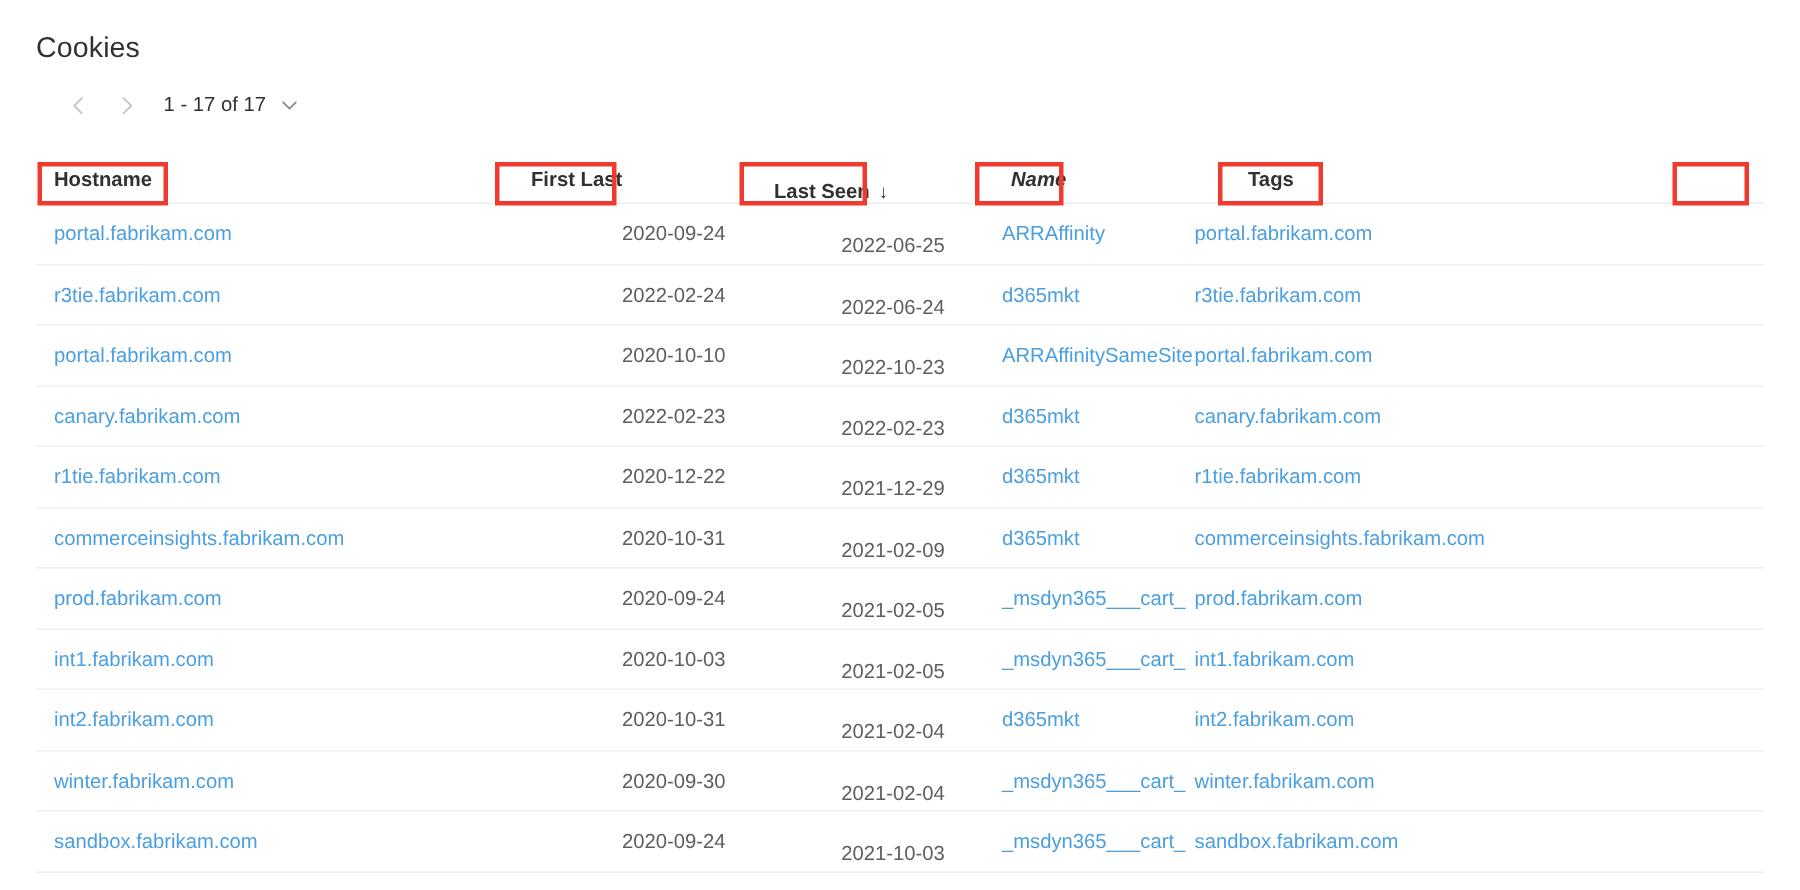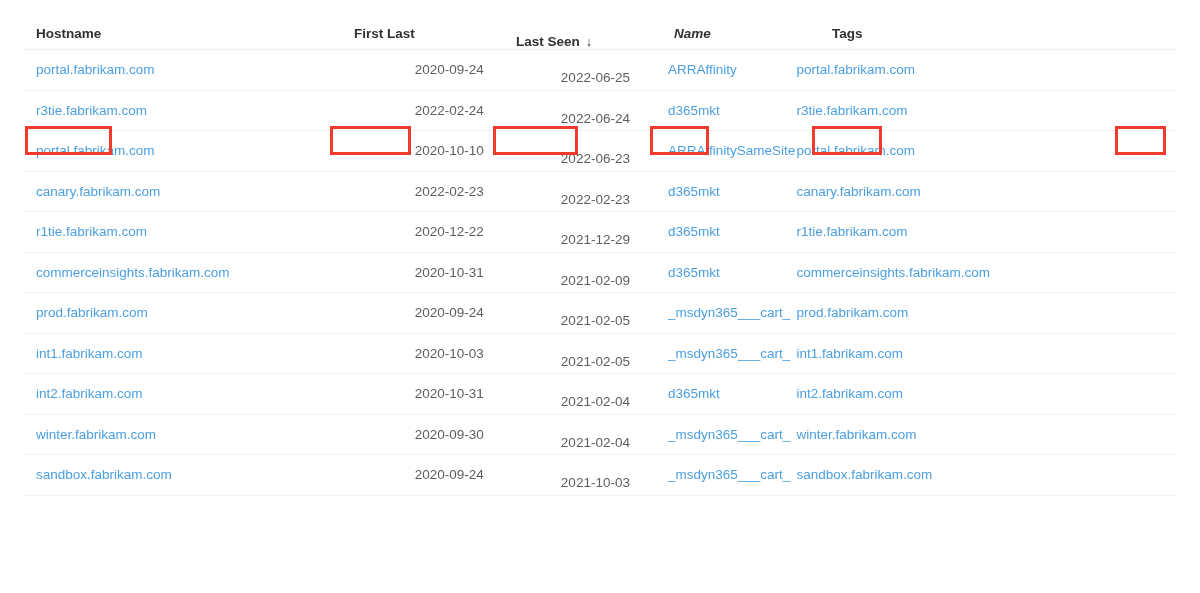--- a/index.html
+++ b/index.html
@@ -148,21 +148,44 @@
     box-sizing: border-box;
     pointer-events: none;
     background: transparent;
   }
 </style>
 </head>
 <body>
 
 <div class="page">
 
-
+  <h1 class="page-title">Cookies</h1>
+
+  <div class="pager">
+    <button class="pager-btn" aria-label="previous">
+      <span>
+        <svg width="13" height="13" viewBox="0 0 13 13" aria-hidden="true">
+          <path d="M8.6 1.4 L3.5 6.5 L8.6 11.6" fill="none" stroke="#c8c6c4" stroke-width="1.2" stroke-linecap="round" stroke-linejoin="round"></path>
+        </svg>
+      </span>
+    </button>
+    <button class="pager-btn" aria-label="next">
+      <span>
+        <svg width="13" height="13" viewBox="0 0 13 13" aria-hidden="true">
+          <path d="M4.4 1.4 L9.5 6.5 L4.4 11.6" fill="none" stroke="#c8c6c4" stroke-width="1.2" stroke-linecap="round" stroke-linejoin="round"></path>
+        </svg>
+      </span>
+    </button>
+    <span class="pager-label">1 - 17 of 17</span>
+    <span class="pager-caret">
+      <svg width="12" height="12" viewBox="0 0 12 12" aria-hidden="true">
+        <path d="M1.8 4.2 L6 8.4 L10.2 4.2" fill="none" stroke="#8a8886" stroke-width="1.2" stroke-linecap="round" stroke-linejoin="round"></path>
+      </svg>
+    </span>
+  </div>
 
   <div class="grid">
 
     <div class="grid-row grid-header">
       <div class="cell col-hostname">
         <span class="header-text">Hostname</span>
       </div>
       <div class="cell col-firstseen">
         <span class="header-text">First Last</span>
       </div>
@@ -190,21 +213,21 @@
           <div class="cell col-hostname"><span class="link">r3tie.fabrikam.com</span></div>
           <div class="cell col-firstseen"><span class="muted">2022-02-24</span></div>
           <div class="cell col-lastseen"><span class="muted">2022-06-24</span></div>
           <div class="cell col-name"><span class="link">d365mkt</span></div>
           <div class="cell col-domain"><span class="link">r3tie.fabrikam.com</span></div>
           <div class="cell col-tags"><span class="muted"></span></div>
         </div>
         <div class="grid-row">
           <div class="cell col-hostname"><span class="link">portal.fabrikam.com</span></div>
           <div class="cell col-firstseen"><span class="muted">2020-10-10</span></div>
-          <div class="cell col-lastseen"><span class="muted">2022-06-23</span></div>
+          <div class="cell col-lastseen"><span class="muted">2022-10-23</span></div>
           <div class="cell col-name"><span class="link">ARRAffinitySameSite</span></div>
           <div class="cell col-domain"><span class="link">portal.fabrikam.com</span></div>
           <div class="cell col-tags"><span class="muted"></span></div>
         </div>
         <div class="grid-row">
           <div class="cell col-hostname"><span class="link">canary.fabrikam.com</span></div>
           <div class="cell col-firstseen"><span class="muted">2022-02-23</span></div>
           <div class="cell col-lastseen"><span class="muted">2022-02-23</span></div>
           <div class="cell col-name"><span class="link">d365mkt</span></div>
           <div class="cell col-domain"><span class="link">canary.fabrikam.com</span></div>

